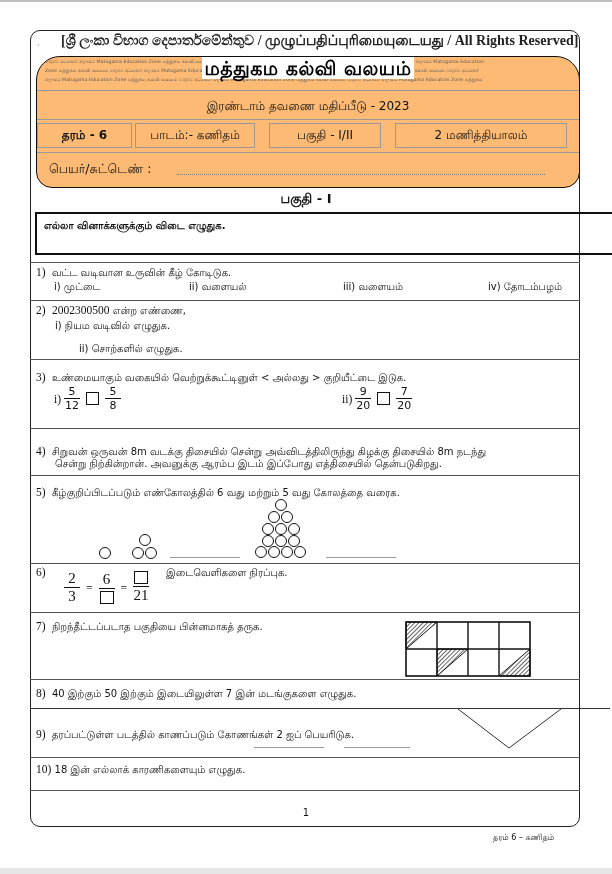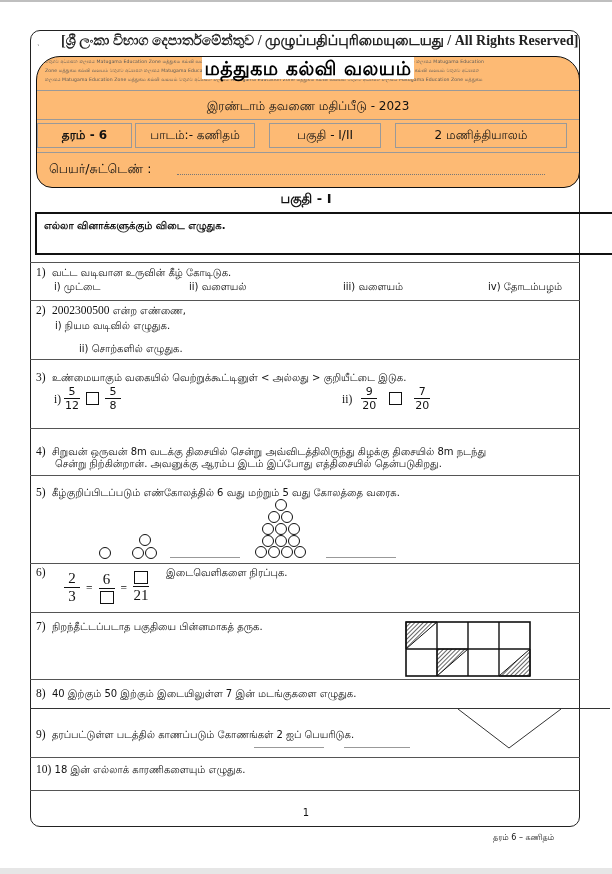--- a/index.html
+++ b/index.html
@@ -111,21 +111,21 @@
       <span class="bar"></span>
       <span>12</span>
     </span>
   <span class="sq" style="margin:0 3px;"></span>
   <span class="frac">
       <span>5</span>
       <span class="bar"></span>
       <span>8</span>
     </span>
 </div>
-<div class="abs q" style="left:342px; top:385px; display:flex; align-items:center; gap:9px;">
+<div class="abs q" style="left:342px; top:385px; display:flex; align-items:center; gap:3px;">
   <span class="num">ii)</span>
   <span class="frac">
       <span>9</span>
       <span class="bar"></span>
       <span>20</span>
     </span>
   <span class="sq" style="margin:0 3px;"></span>
   <span class="frac">
       <span>7</span>
       <span class="bar"></span>

